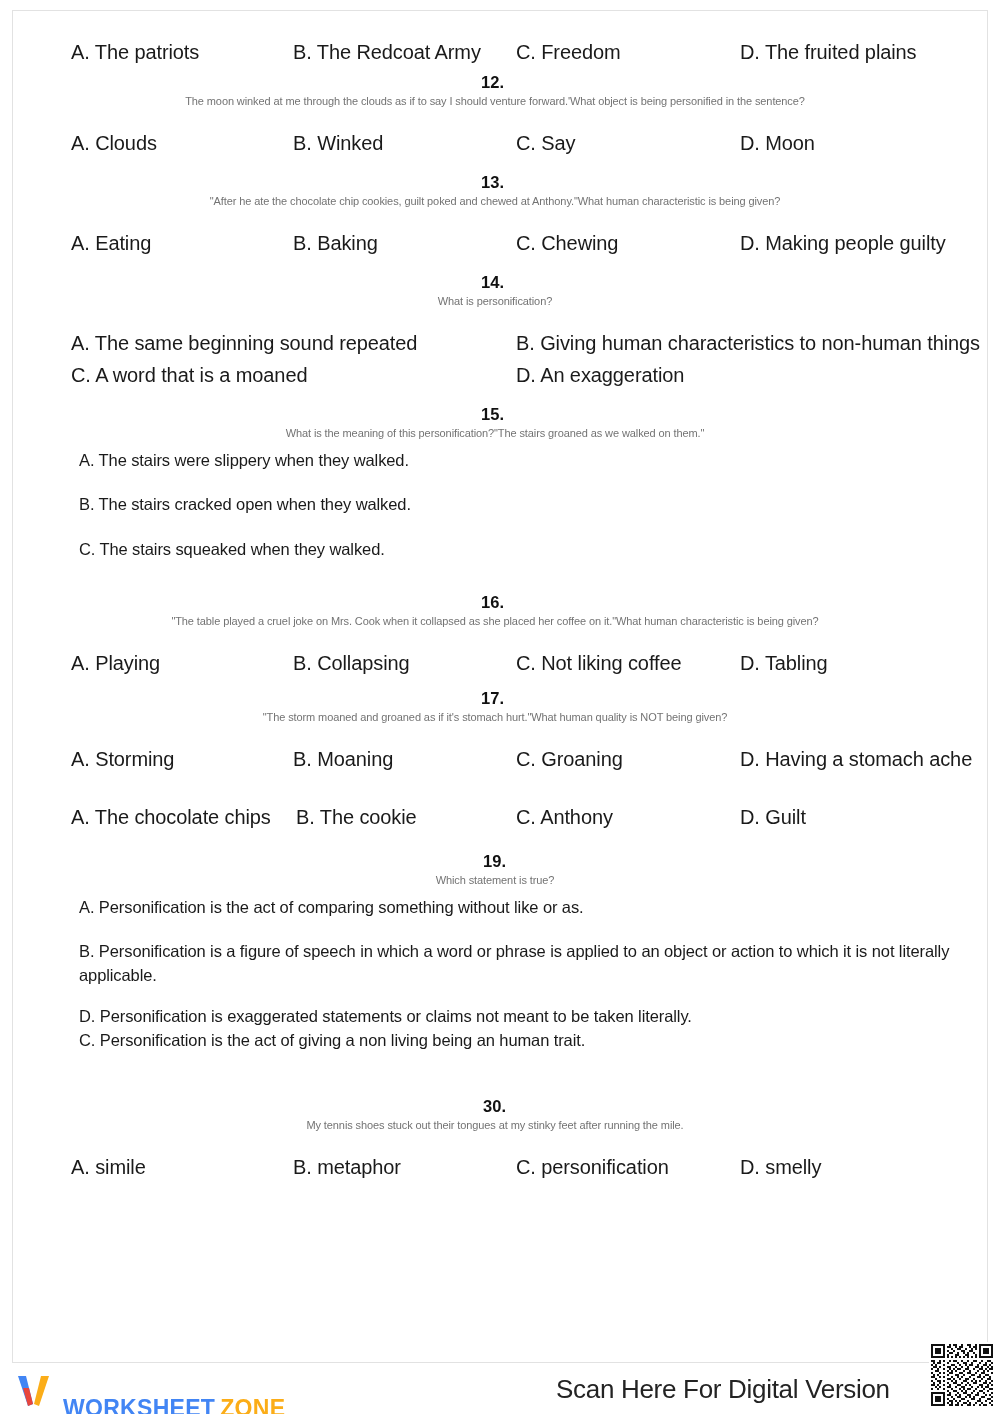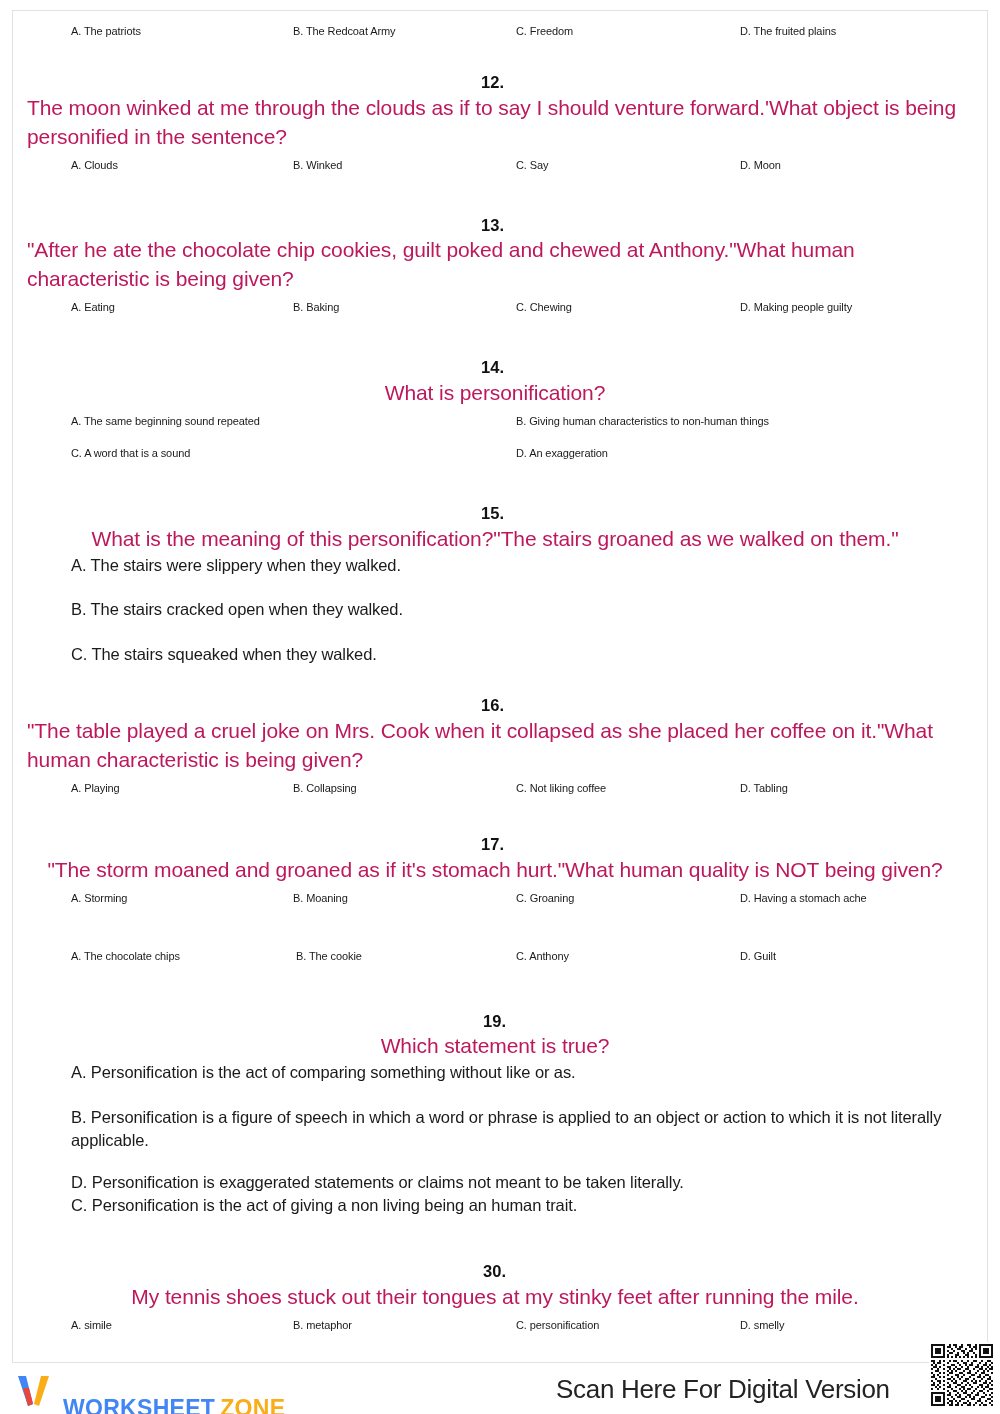--- a/index.html
+++ b/index.html
@@ -61,60 +61,60 @@
     font-size: 16.5px;
     padding-right: 8px;
     box-sizing: border-box;
     color: #111111;
   }
   .q-num.wide {
     width: 38px;
   }
   .q-text {
     flex: 1 1 auto;
-    font-size: 21px;
-    color: #be185d;
+    font-size: 11px;
+    color: #737373;
     letter-spacing: -0.1px;
   }
 
   
   .opts {
     margin: 7px 0 0 0;
     position: relative;
   }
   .opt-row {
     position: relative;
     height: 32px;
   }
 
   .opt {
     position: absolute;
-    top: 0;
-    font-size: 11px;
+    top: 16px;
+    font-size: 20px;
     color: #1a1a1a;
     white-space: nowrap;
     letter-spacing: -0.1px;
   }
 
   
   .col-a { left: 44px; }
   .col-b { left: 266px; }
   .col-c { left: 489px; }
   .col-d { left: 713px; }
 
   
   .col-b2 { left: 269px; }
 
   
   .col2-a { left: 44px; }
   .col2-b { left: 489px; }
 
   
   .opt-stack {
-    margin: 0;
+    margin: 8px;
   }
   .opt-line {
     font-size: 16.5px;
     color: #1a1a1a;
     margin: 0 0 21px 44px;
     line-height: 1.42;
     letter-spacing: -0.1px;
   }
   .opt-line.last { margin-bottom: 0; }
   .opt-line.wrap { margin-bottom: 18px; }
@@ -227,21 +227,21 @@
       <div class="q-head">
         <span class="q-num">14.</span>
         <span class="q-text">What is personification?</span>
       </div>
       <div class="opts">
         <div class="opt-row">
           <span class="opt col2-a">A. The same beginning sound repeated</span>
           <span class="opt col2-b">B. Giving human characteristics to non-human things</span>
         </div>
         <div class="opt-row">
-          <span class="opt col2-a">C. A word that is a sound</span>
+          <span class="opt col2-a">C. A word that is a moaned</span>
           <span class="opt col2-b">D. An exaggeration</span>
         </div>
       </div>
     </div>
     <div class="gap-md"></div>
 
     <div class="q-block">
       <div class="q-head">
         <span class="q-num">15.</span>
         <span class="q-text">What is the meaning of this personification?"The stairs groaned as we walked on them."</span>

